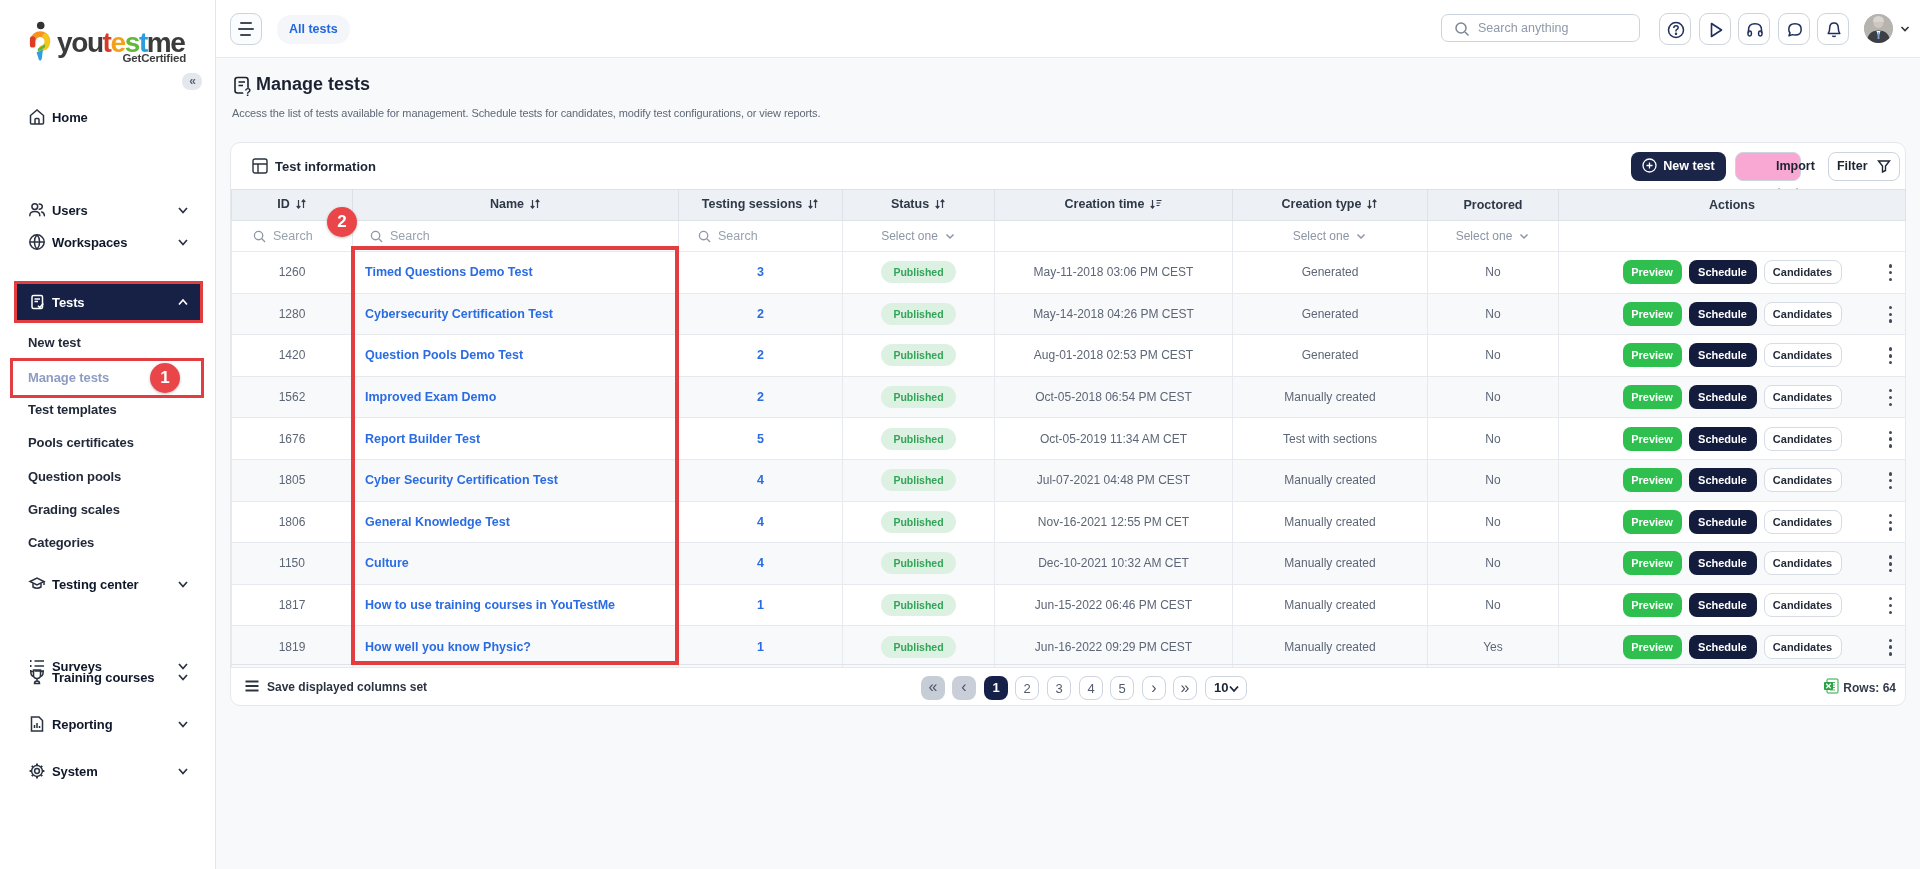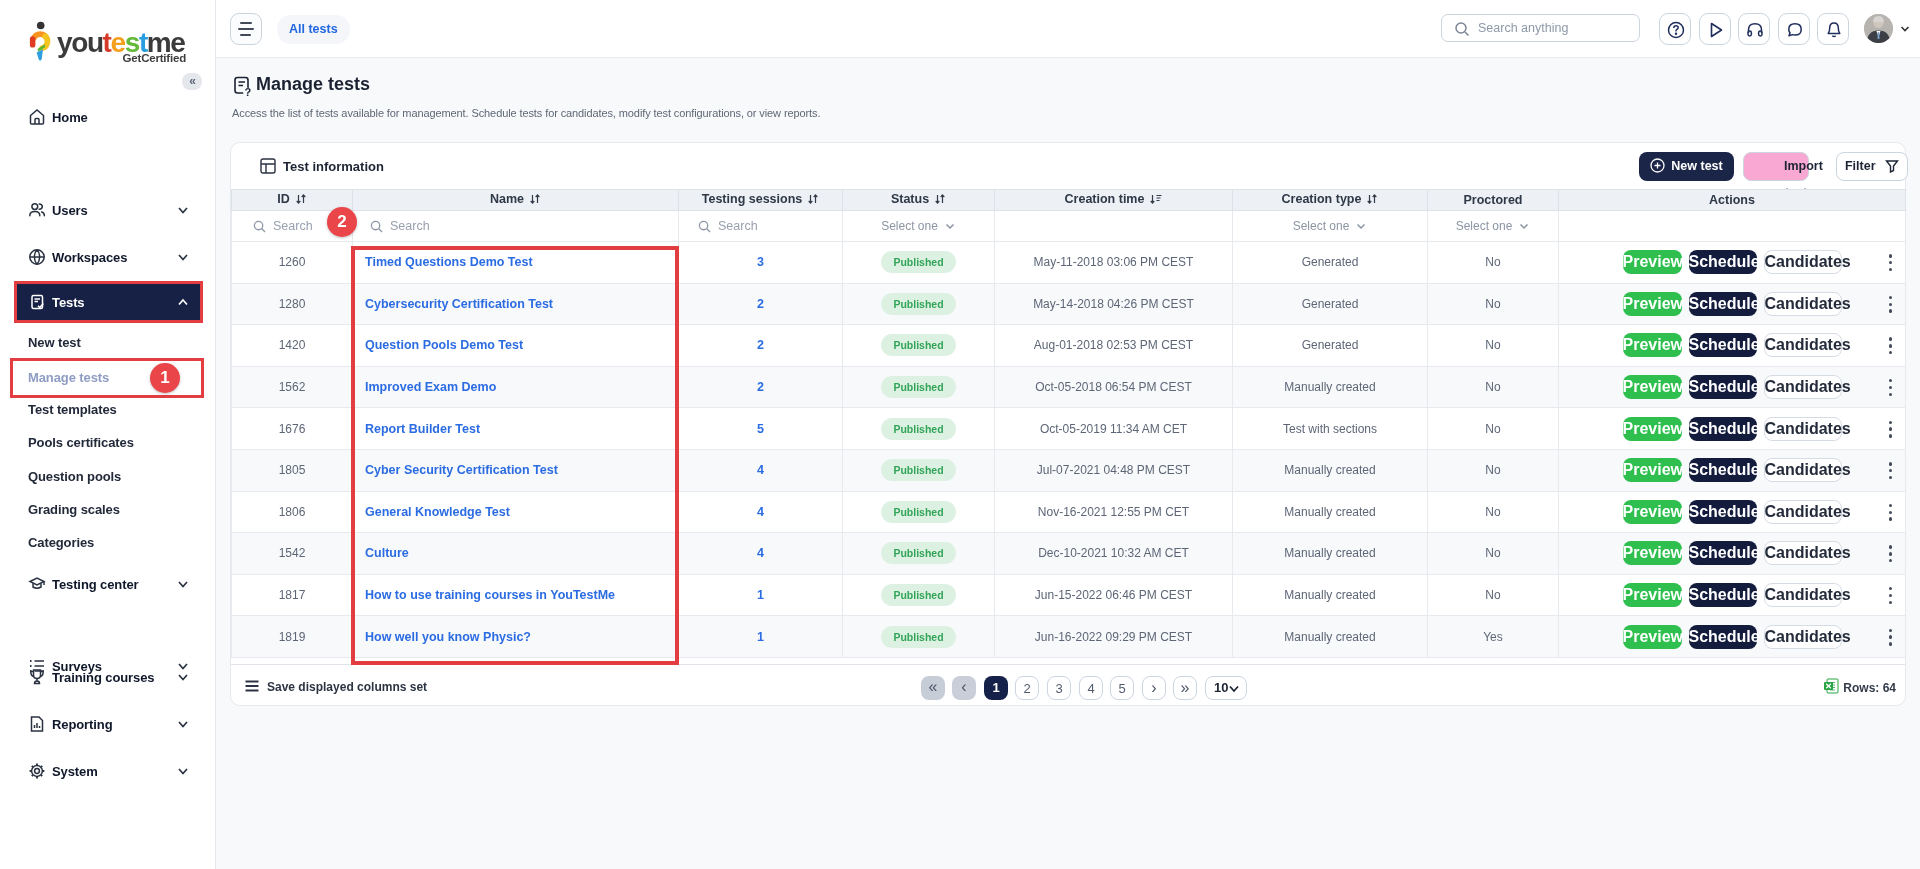--- a/index.html
+++ b/index.html
@@ -27,40 +27,40 @@
 #avatar { position:absolute; left:1648px; top:14px; width:29px; height:29px; border-radius:50%; overflow:hidden; background:#b9b6b2; }
 #avchev { position:absolute; left:1683px; top:23px; }
 
 
 #pgtitle { position:absolute; left:256px; top:74px; font-size:18px; font-weight:700; color:#1b2332; z-index:2;}
 #pgsub { position:absolute; left:232px; top:107px; font-size:11px; letter-spacing:-0.1px; color:#5f6876; z-index:2;}
 #pgicon { position:absolute; left:233px; top:76px; z-index:2;}
 
 
 #card { position:absolute; left:230px; top:142px; width:1676px; height:564px; background:#fff; border:1px solid #e5e9ee; border-radius:10px; z-index:1; }
-#cardhead { position:absolute; left:16px; top:0; width:100%; height:46px; }
+#cardhead { position:absolute; left:8px; top:0; width:100%; height:46px; }
 #cardtitle { position:absolute; left:36px; top:16px; font-size:13px; font-weight:700; color:#1d2433; }
 #gridicon { position:absolute; left:13px; top:15px; }
 .btn { position:absolute; top:9px; height:29px; border-radius:8px; font-size:12.5px; font-weight:700; text-align:center; }
 #btn-new { left:1392px; width:95px; background:#1b2548; color:#fff; line-height:29px; }
 #btn-import { left:1496px; width:66px; background:#f9a8d4; border:1px solid #ccd4dd; color:#1d2433; line-height:27px;padding-left:40px; }
 #btn-filter { left:1589px; width:72px; background:#fff; border:1px solid #ccd4dd; color:#1d2433; line-height:27px; }
 
 
 table { position:absolute; left:0; top:46px; border-collapse:collapse; table-layout:fixed; width:1674px; }
 th, td { border:1px solid #e6eaef; overflow:hidden; white-space:nowrap; }
-th { height:21px; background:#edf0f4; font-size:12.5px; font-weight:700; color:#2e3847; border-color:#dde2e9; }
+th { height:31px; background:#edf0f4; font-size:12.5px; font-weight:700; color:#2e3847; border-color:#dde2e9; }
 tr.filter td { height:31px; background:#fff; font-size:12px; color:#98a1af; }
 tr.data td { height:41.6px; font-size:12px; color:#5d6676; text-align:center; }
 tr.data:nth-child(even) { background:#f8f9fb; }
 .actcell { position:relative; }
 tr.data td.name { text-align:left !important; padding-left:12px; }
 a.lnk { color:#2b6ce2; font-weight:700; text-decoration:none; font-size:12.5px; }
 .pill { display:inline-block; height:22px; line-height:22px; padding:0 12px; border-radius:11px; background:#ddf1e3; color:#31a457; font-size:10.5px; font-weight:700; }
-.act { display:inline-block; height:24px; border-radius:8px; font-size:16px; font-weight:700; line-height:24px; text-align:center; vertical-align:middle; }
+.act { display:inline-block; height:24px; border-radius:8px; font-size:11px; font-weight:700; line-height:24px; text-align:center; vertical-align:middle; }
 .a-prev { width:59px; background:#2ebf4f; color:#fff; }
 .a-sch { width:68px; background:#131c3d; color:#fff; margin-left:7px; }
 .a-cand { width:78px; background:#fff; border:1px solid #d6dce4; color:#242b3a; line-height:22px; margin-left:7px; }
 .dots { position:absolute; right:12px; top:50%; margin-top:-8px; width:4px; }
 .dots i { display:block; width:3.4px; height:3.4px; border-radius:50%; background:#434b5b; margin:0 0 3.4px 0; }
 .sorticon { display:inline-block; vertical-align:-2px; margin-left:5px; }
 .srch { color:#98a1af; font-size:12.5px; }
 .selone { color:#8b95a4; font-size:12px; }
 
 
@@ -109,21 +109,21 @@
         <circle cx="6.8" cy="5.6" r="2.9"></circle>
         <path d="M1.8 14.8 Q1.8 10.6 6.8 10.6 Q11.8 10.6 11.8 14.8"></path>
         <path d="M11.2 2.9 Q14.3 3 14.3 5.6 Q14.3 8.2 11.2 8.3"></path>
         <path d="M13.6 10.9 Q16.4 11.6 16.4 14.8"></path>
       </svg>
     <span class="lbl">Users</span>
     <svg class="chev" viewBox="0 0 14 14" fill="none" stroke="#2a3242" stroke-width="1.7">
         <path d="M3 5 L7 9.5 L11 5"></path>
       </svg>
   </div>
-  <div class="nav-item" style="top:237px;">
+  <div class="nav-item" style="top:222px;">
     <svg class="ic" viewBox="0 0 18 18" fill="none" stroke="#2a3242" stroke-width="1.5">
         <circle cx="9" cy="9" r="7.2"></circle>
         <path d="M1.8 9 h14.4 M9 1.8 C5.5 5.5 5.5 12.5 9 16.2 M9 1.8 C12.5 5.5 12.5 12.5 9 16.2"></path>
       </svg>
     <span class="lbl">Workspaces</span>
     <svg class="chev" viewBox="0 0 14 14" fill="none" stroke="#2a3242" stroke-width="1.7">
         <path d="M3 5 L7 9.5 L11 5"></path>
       </svg>
   </div>
   <div class="nav-item" style="top:284px; left:17px; width:183px; background:#172145; height:36px;">
@@ -444,21 +444,21 @@
       <td>Nov-16-2021 12:55 PM CET</td>
       <td>Manually created</td>
       <td>No</td>
       <td class="actcell"><span class="act a-prev">Preview</span><span class="act a-sch">Schedule</span><span class="act a-cand">Candidates</span><span class="dots">
               <i></i>
               <i></i>
               <i></i>
             </span></td>
     </tr>
     <tr class="data">
-      <td>1542</td>
+      <td>1150</td>
       <td class="name"><a class="lnk">Culture</a></td>
       <td><a class="lnk">4</a></td>
       <td><span class="pill">Published</span></td>
       <td>Dec-10-2021 10:32 AM CET</td>
       <td>Manually created</td>
       <td>No</td>
       <td class="actcell"><span class="act a-prev">Preview</span><span class="act a-sch">Schedule</span><span class="act a-cand">Candidates</span><span class="dots">
               <i></i>
               <i></i>
               <i></i>

